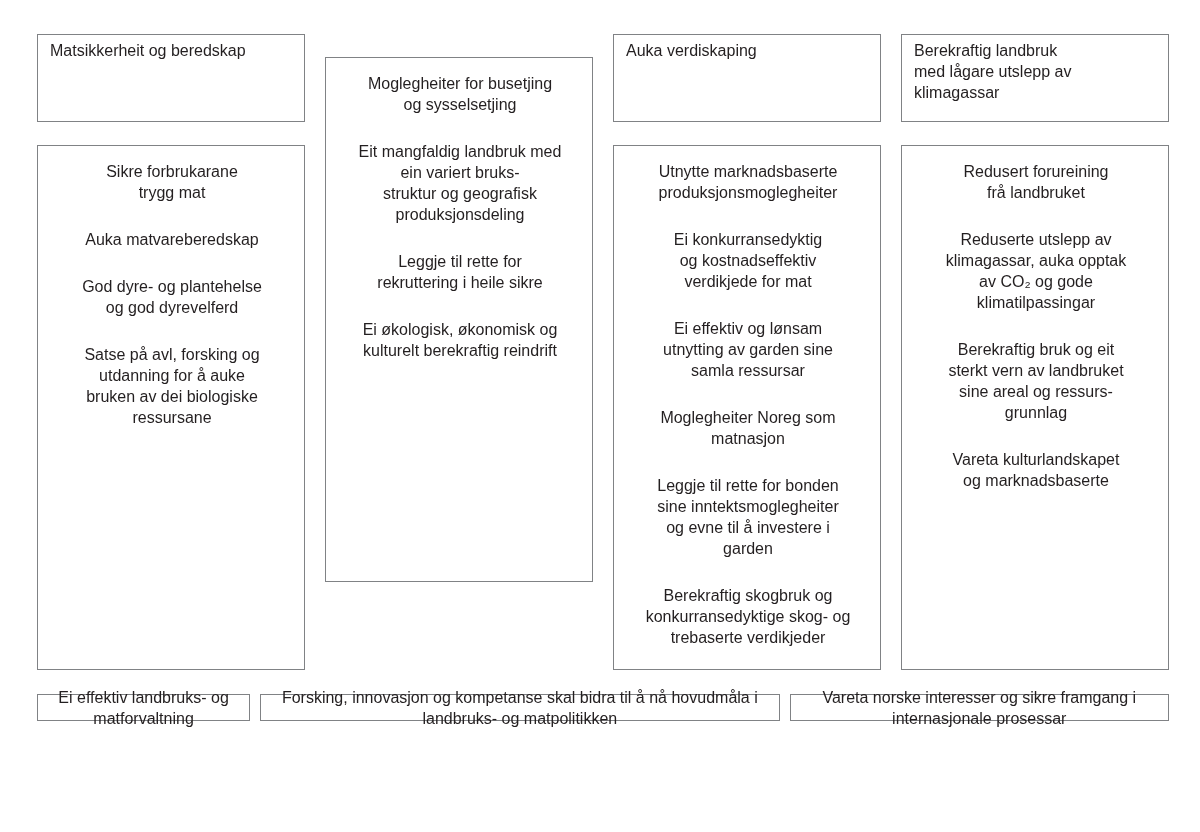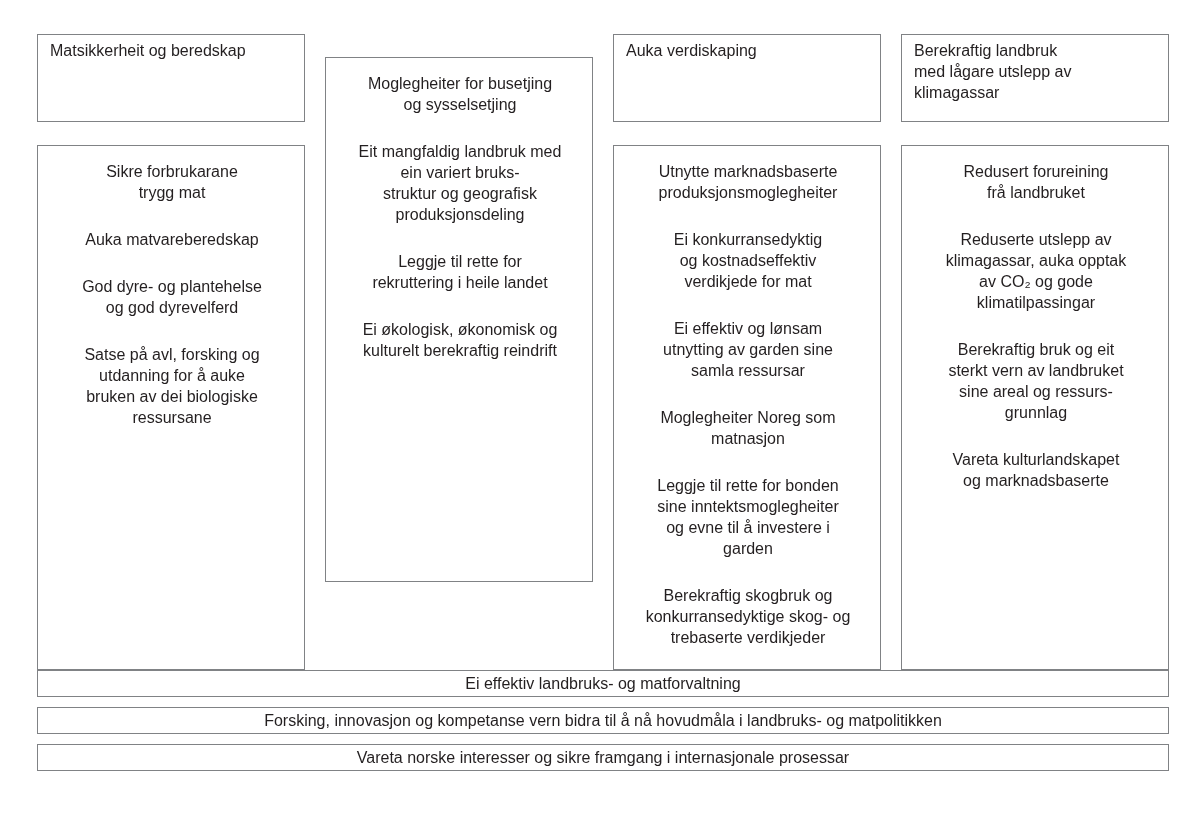--- a/index.html
+++ b/index.html
@@ -46,24 +46,24 @@
   }
   .body-box p {
     white-space: pre-line;
     margin-bottom: 26px;
     text-align: center;
   }
 
   .bars {
     position: absolute;
     left: 37px;
-    top: 670px;
+    top: 694px;
     width: 1132px;
     display: flex;
-    flex-direction: column;
+    flex-direction: row;
     gap: 10px;
   }
   .bar {
     border: 1px solid #808285;
     height: 27px;
     display: flex;
     align-items: center;
     justify-content: center;
     font-size: 16px;
     line-height: 21px;
@@ -95,21 +95,21 @@
 
     <div class="col">
       <div class="box body-box">
         <p>Moglegheiter for busetjing
 og sysselsetjing</p>
         <p>Eit mangfaldig landbruk med
 ein variert bruks-
 struktur og geografisk
 produksjonsdeling</p>
         <p>Leggje til rette for
-rekruttering i heile landet</p>
+rekruttering i heile sikre</p>
         <p>Ei økologisk, økonomisk og
 kulturelt berekraftig reindrift</p>
       </div>
     </div>
 
     <div class="col">
       <div class="box header-box">Auka verdiskaping</div>
       <div class="box body-box">
         <p>Utnytte marknadsbaserte
 produksjonsmoglegheiter</p>
@@ -148,17 +148,17 @@
 grunnlag</p>
         <p>Vareta kulturlandskapet
 og marknadsbaserte</p>
       </div>
     </div>
 
   </div>
 
   <div class="bars">
     <div class="bar">Ei effektiv landbruks- og matforvaltning</div>
-    <div class="bar">Forsking, innovasjon og kompetanse vern bidra til å nå hovudmåla i landbruks- og matpolitikken</div>
+    <div class="bar">Forsking, innovasjon og kompetanse skal bidra til å nå hovudmåla i landbruks- og matpolitikken</div>
     <div class="bar">Vareta norske interesser og sikre framgang i internasjonale prosessar</div>
   </div>
 
 </div>
 
 </body></html>

